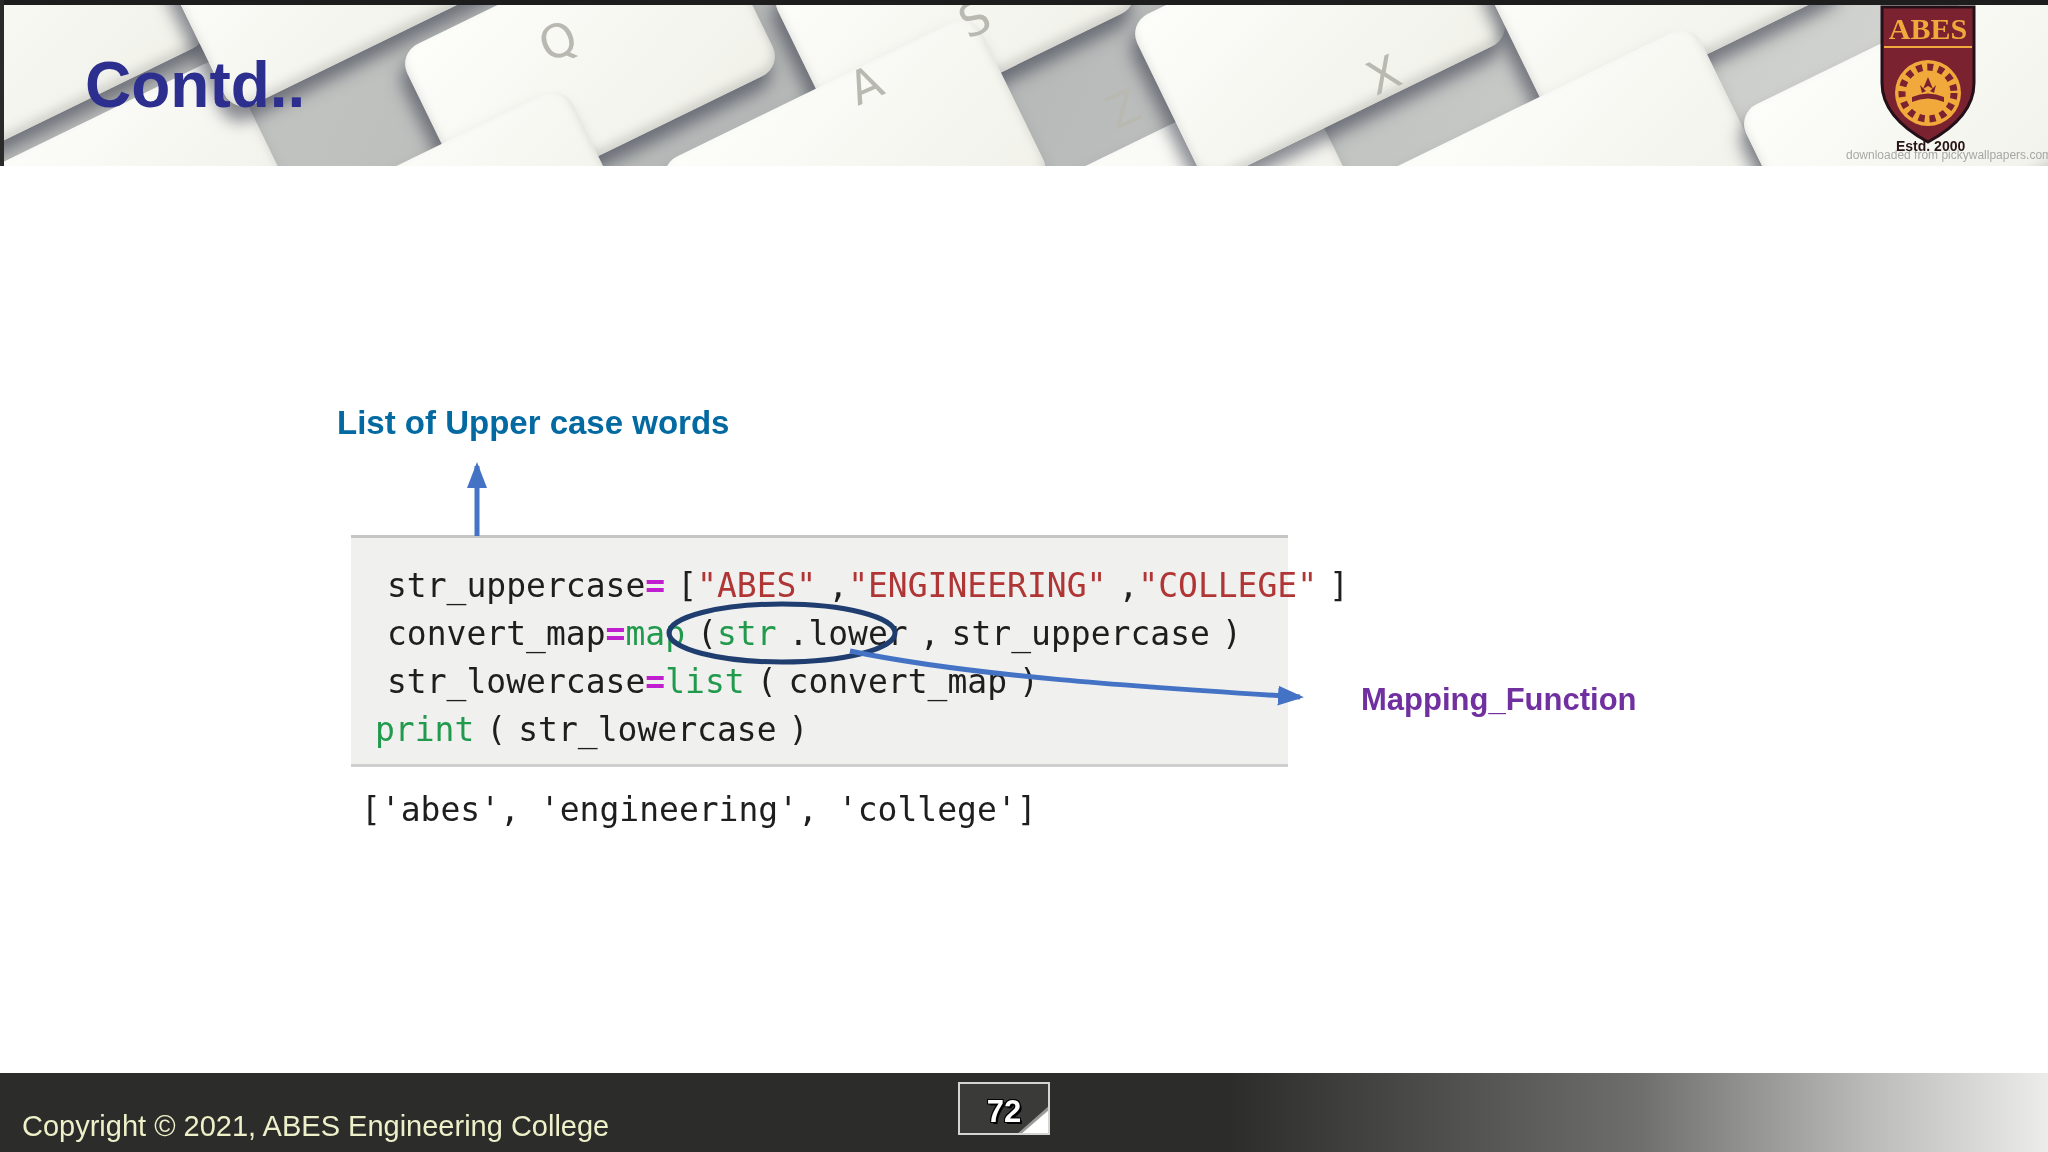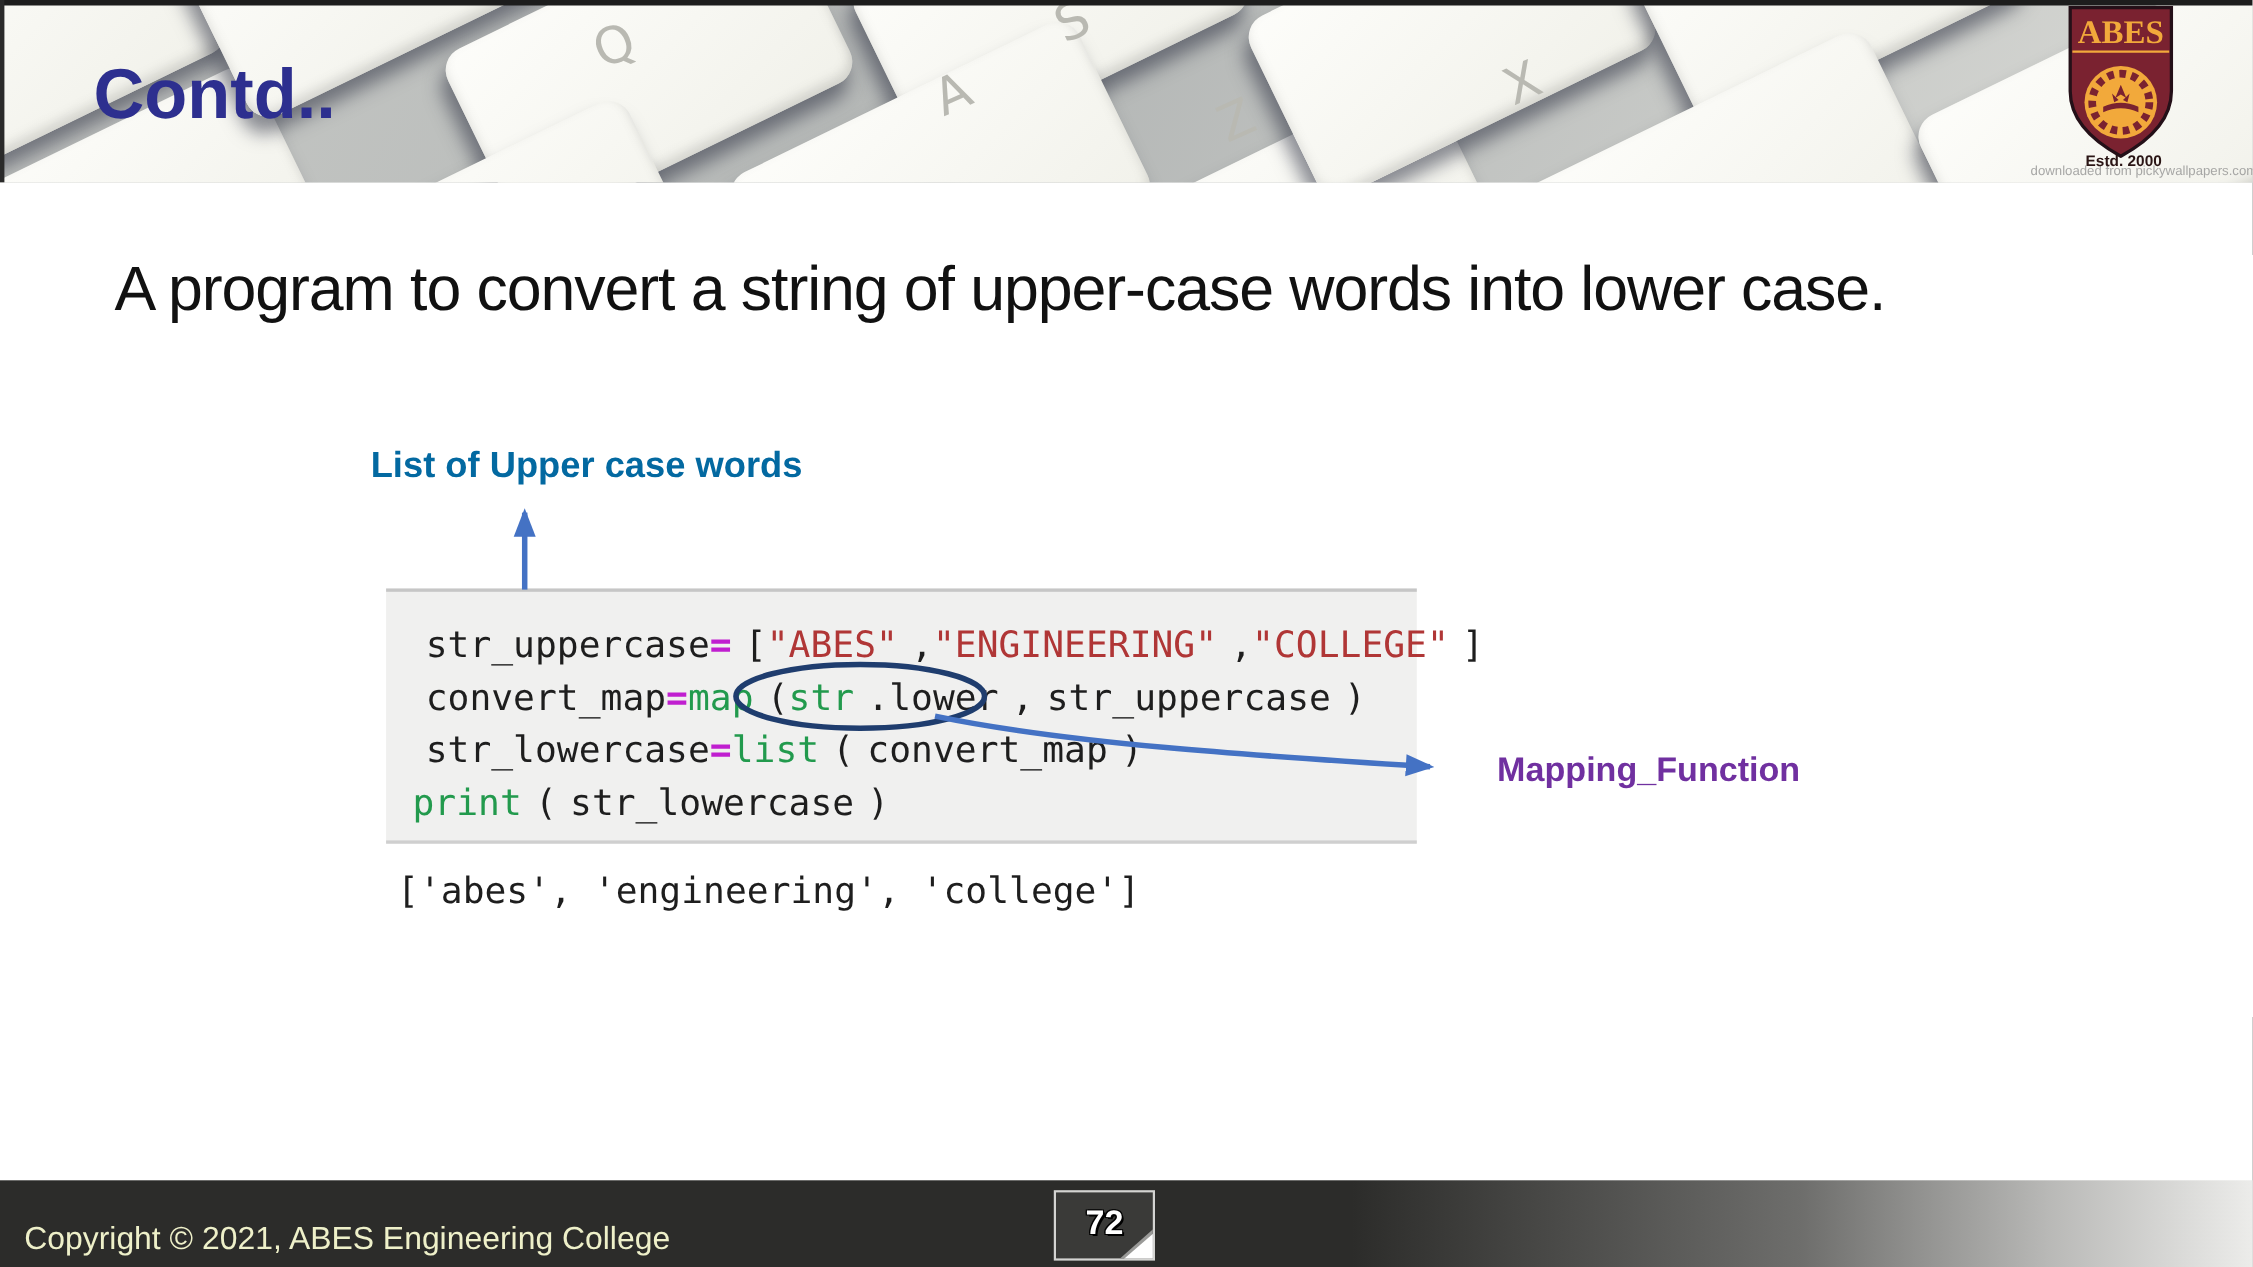--- a/index.html
+++ b/index.html
@@ -39,21 +39,21 @@
   .seg-str{color:#b03636;}
   .code-output{position:absolute;left:361px;top:790px;font-family:"DejaVu Sans Mono","Liberation Mono",monospace;
       font-size:33px;color:#1e1e1e;white-space:pre;}
 
   .overlay-svg{position:absolute;left:0;top:0;width:2048px;height:1152px;pointer-events:none;z-index:4;}
 
   
   .footer-bar{position:absolute;left:0;top:1073px;width:2048px;height:79px;
       background:linear-gradient(to right,#2c2c2a 0%,#2c2c2a 60%,#6e6e6c 80%,#b9b9b7 91%,#ececea 100%);}
   .copyright{position:absolute;left:22px;top:37px;font-size:29px;color:#eef0c9;}
-  .page-box{position:absolute;left:958px;top:9px;width:92px;height:64px;box-sizing:border-box;
+  .page-box{position:absolute;left:958px;top:9px;width:92px;height:53px;box-sizing:border-box;
       background:#3a3a38;border:2px solid #d4d4d2;overflow:hidden;}
   .page-num{position:absolute;left:0;top:10px;width:100%;text-align:center;
       font-size:31px;font-weight:bold;color:#ffffff;
       text-shadow:2px 2px 0 #000,-1px -1px 0 #000,1px -1px 0 #000,-1px 1px 0 #000;}
   .page-fold-shadow{position:absolute;right:-2px;bottom:-2px;width:0;height:0;
       border-bottom:30px solid #9a9a98;border-left:34px solid transparent;}
   .page-fold{position:absolute;right:-2px;bottom:-2px;width:0;height:0;
       border-bottom:26px solid #ffffff;border-left:30px solid transparent;}
 </style>
 </head>
@@ -94,21 +94,20 @@
     <circle cx="50" cy="88" r="33" fill="#f2a93b"></circle>
     <circle cx="50" cy="88" r="26" fill="none" stroke="#7a2230" stroke-width="7" stroke-dasharray="6 5"></circle>
     <circle cx="50" cy="88" r="20" fill="#f2a93b"></circle>
     <path d="M50,72 L55,84 L50,81 L45,84 Z" fill="#7a2230"></path>
     <path d="M42,80 L48,86 L44,88 Z M58,80 L52,86 L56,88 Z" fill="#7a2230"></path>
     <path d="M34,92 Q50,85 66,92 L66,97 Q50,90 34,97 Z" fill="#7a2230"></path>
   </svg>
   <div class="estd">Estd. 2000</div>
   <div class="watermark">downloaded from pickywallpapers.com</div>
 
-  <div class="heading">A program to convert a string of upper-case words into lower case.</div>
 
   <div class="list-label">List of Upper case words</div>
   <div class="mapping-label">Mapping_Function</div>
 
   <div class="code-block">
     <div class="code-line"><span class="seg-id">str_uppercase</span><span class="seg-op">=</span><span class="seg-id">[</span><span class="seg-str">"ABES"</span><span class="seg-id">,</span><span class="seg-str">"ENGINEERING"</span><span class="seg-id">,</span><span class="seg-str">"COLLEGE"</span><span class="seg-id">]</span></div>
     <div class="code-line"><span class="seg-id">convert_map</span><span class="seg-op">=</span><span class="seg-fn">map</span><span class="seg-id">(</span><span class="seg-fn">str</span><span class="seg-id">.lower</span><span class="seg-id">,</span><span class="seg-id">str_uppercase</span><span class="seg-id">)</span></div>
     <div class="code-line"><span class="seg-id">str_lowercase</span><span class="seg-op">=</span><span class="seg-fn">list</span><span class="seg-id">(</span><span class="seg-id">convert_map</span><span class="seg-id">)</span></div>
     <div class="code-line"><span class="seg-fn">print</span><span class="seg-id">(</span><span class="seg-id">str_lowercase</span><span class="seg-id">)</span></div>
   </div>

